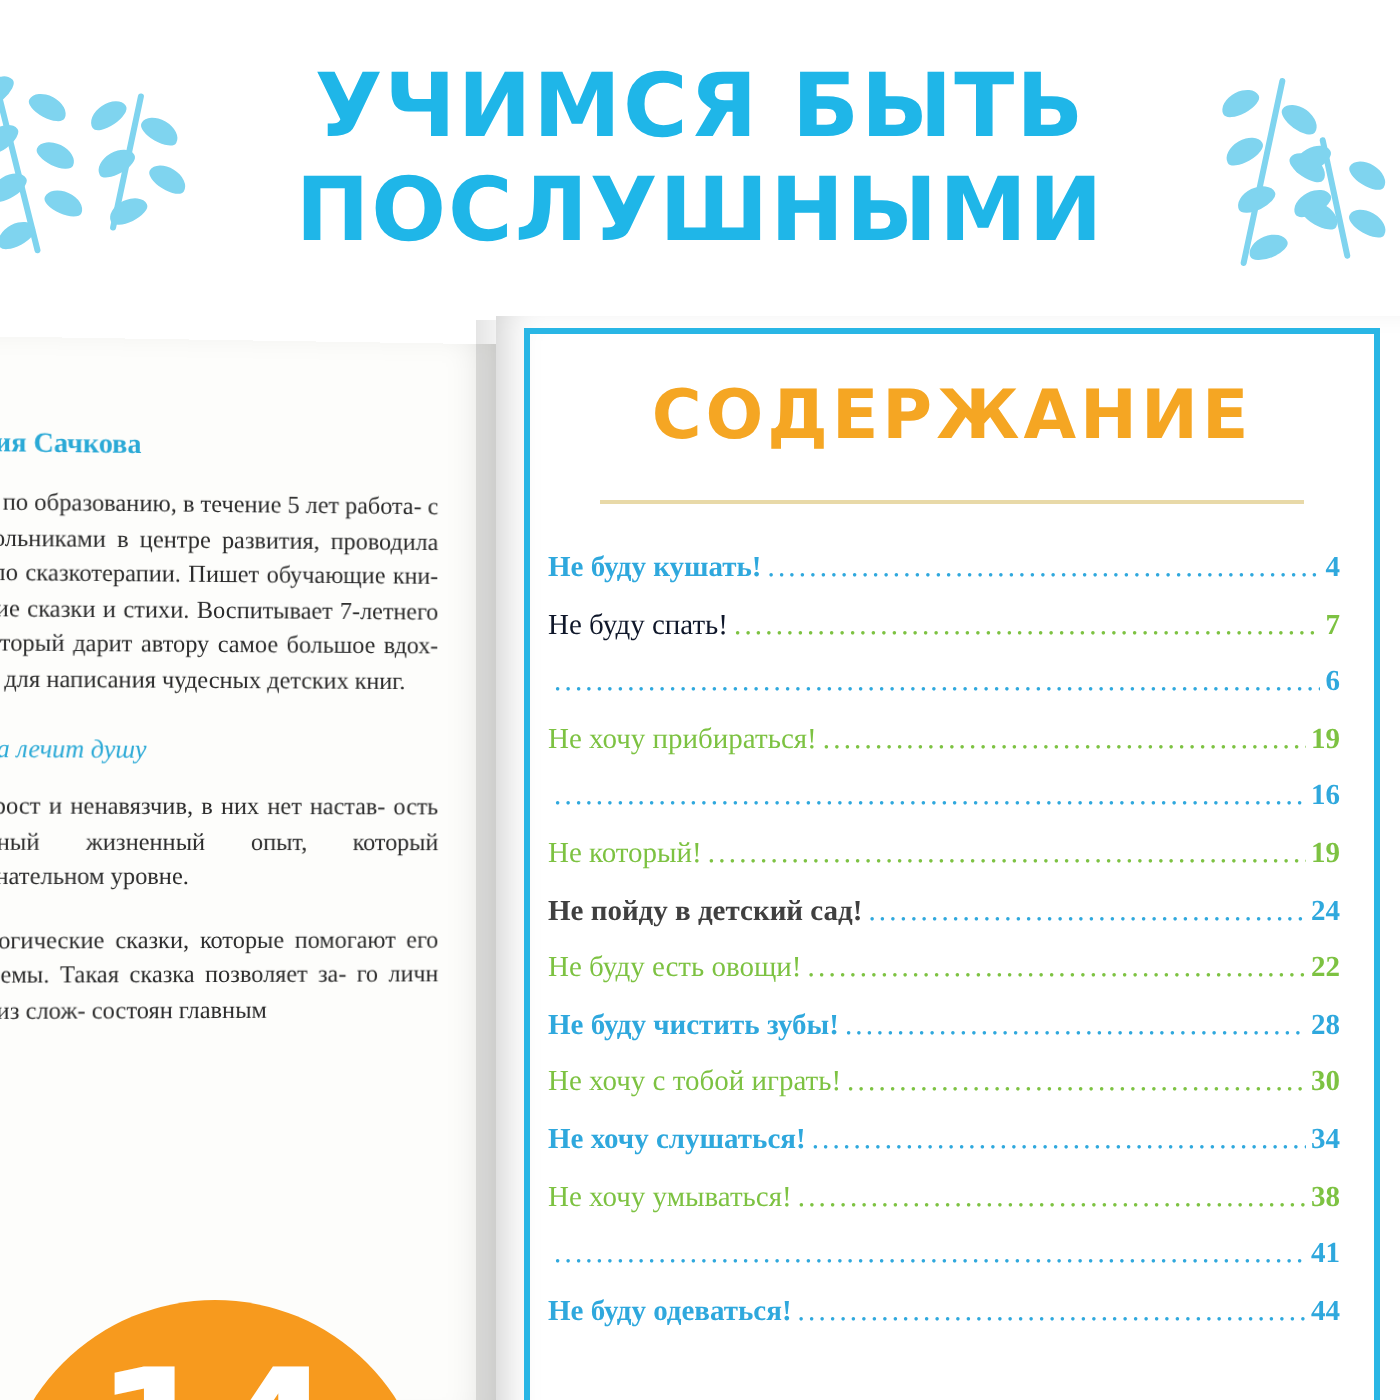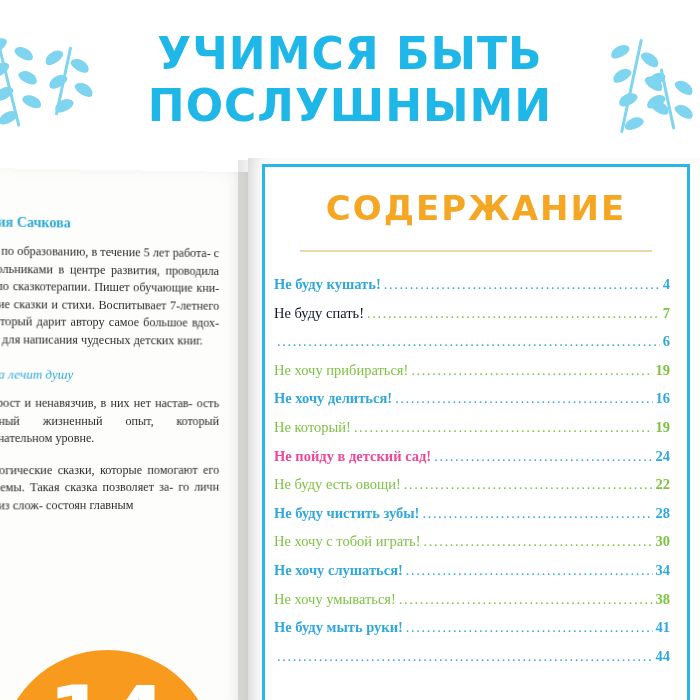--- a/index.html
+++ b/index.html
@@ -289,31 +289,30 @@
       <div class="toc-row bold">
         <span class="toc-dots" style="color: rgb(47, 168, 221);">..........................................................................................</span>
         <span class="toc-page" style="color: rgb(47, 168, 221);">6</span>
       </div>
       <div class="toc-row">
         <span class="toc-label" style="color: rgb(125, 194, 66); text-align: right;">Не хочу прибираться!</span>
         <span class="toc-dots" style="color: rgb(125, 194, 66);">..........................................................................................</span>
         <span class="toc-page" style="color: rgb(125, 194, 66);">19</span>
       </div>
       <div class="toc-row bold">
-        <span class="toc-label" style="color: rgb(47, 168, 221);">Не хочу делиться!</span>
         <span class="toc-dots" style="color: rgb(47, 168, 221);">..........................................................................................</span>
         <span class="toc-page" style="color: rgb(47, 168, 221);">16</span>
       </div>
       <div class="toc-row">
         <span class="toc-label" style="color: rgb(125, 194, 66);">Не который!</span>
         <span class="toc-dots" style="color: rgb(125, 194, 66);">..........................................................................................</span>
         <span class="toc-page" style="color: rgb(125, 194, 66);">19</span>
       </div>
       <div class="toc-row bold">
-        <span class="toc-label" style="color: #ec4899;">Не пойду в детский сад!</span>
+        <span class="toc-label" style="color: #404040;">Не пойду в детский сад!</span>
         <span class="toc-dots" style="color: rgb(47, 168, 221);">..........................................................................................</span>
         <span class="toc-page" style="color: rgb(47, 168, 221);">24</span>
       </div>
       <div class="toc-row">
         <span class="toc-label" style="color: rgb(125, 194, 66);">Не буду есть овощи!</span>
         <span class="toc-dots" style="color: rgb(125, 194, 66);">..........................................................................................</span>
         <span class="toc-page" style="color: rgb(125, 194, 66);">22</span>
       </div>
       <div class="toc-row bold">
         <span class="toc-label" style="color: rgb(47, 168, 221);">Не буду чистить зубы!</span>
@@ -329,25 +328,25 @@
         <span class="toc-label" style="color: rgb(47, 168, 221);">Не хочу слушаться!</span>
         <span class="toc-dots" style="color: rgb(47, 168, 221);">..........................................................................................</span>
         <span class="toc-page" style="color: rgb(47, 168, 221);">34</span>
       </div>
       <div class="toc-row">
         <span class="toc-label" style="color: rgb(125, 194, 66);">Не хочу умываться!</span>
         <span class="toc-dots" style="color: rgb(125, 194, 66);">..........................................................................................</span>
         <span class="toc-page" style="color: rgb(125, 194, 66);">38</span>
       </div>
       <div class="toc-row bold">
-        <span class="toc-label" style="color: rgb(47, 168, 221);">Не буду мыть руки!</span>
         <span class="toc-dots" style="color: rgb(47, 168, 221);">..........................................................................................</span>
         <span class="toc-page" style="color: rgb(47, 168, 221);">41</span>
       </div>
       <div class="toc-row bold">
+        <span class="toc-label" style="color: rgb(47, 168, 221);">Не буду одеваться!</span>
         <span class="toc-dots" style="color: rgb(47, 168, 221);">..........................................................................................</span>
         <span class="toc-page" style="color: rgb(47, 168, 221);">44</span>
       </div>
     </div>
 
   <div class="badge">
     <div class="badge-num">14</div>
 
   </div>
 </div>

